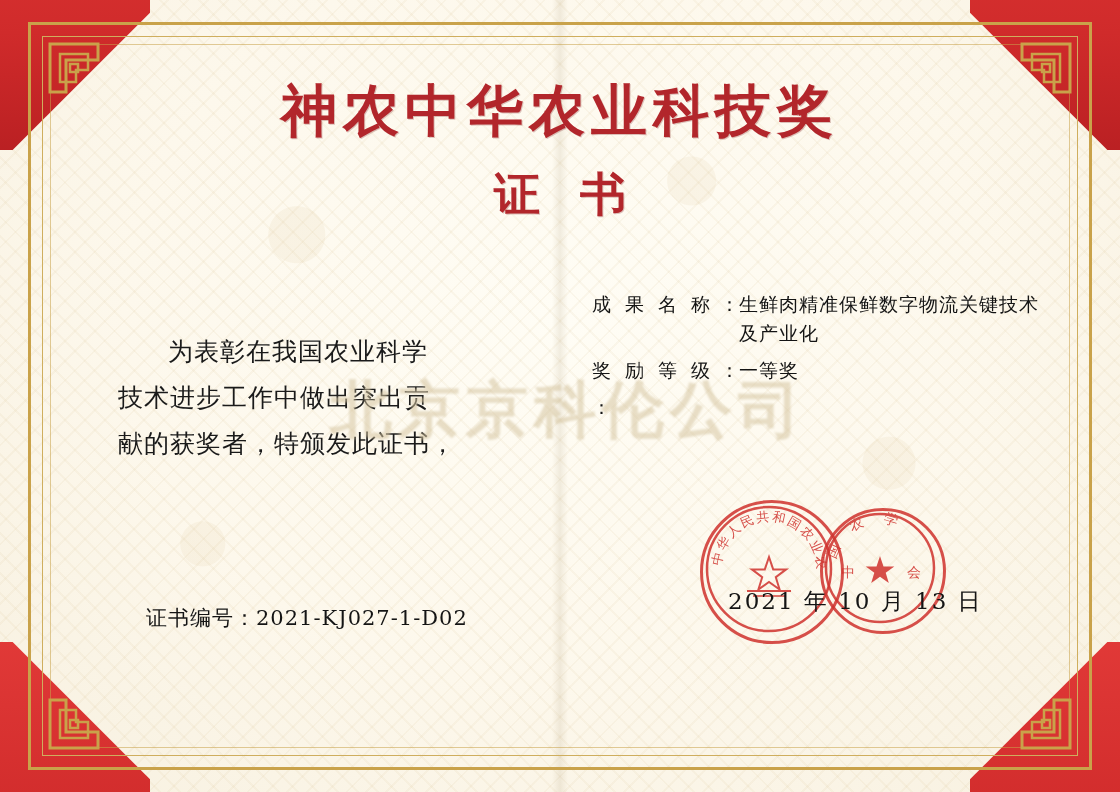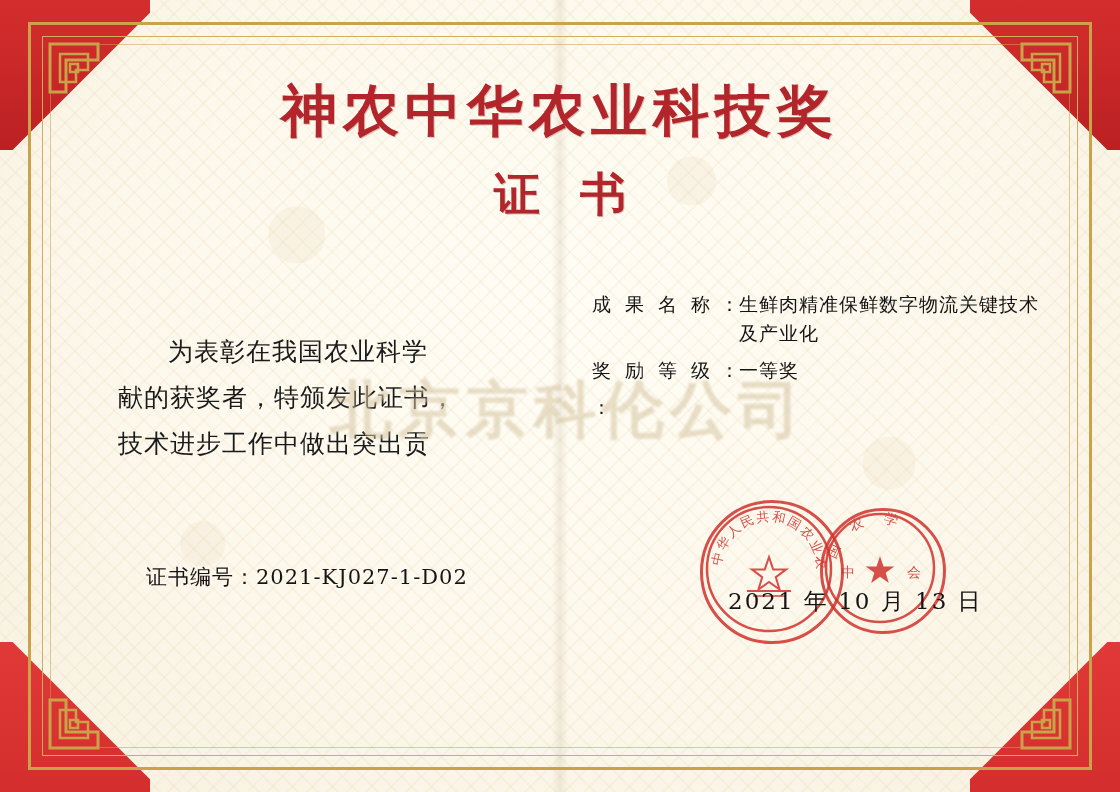--- a/index.html
+++ b/index.html
@@ -158,21 +158,21 @@
     flex: 0 0 12px;
   }
   .field-value {
     flex: 1 1 auto;
     letter-spacing: 1px;
   }
 
   .cert-no {
     position: absolute;
     left: 146px;
-    top: 563px;
+    top: 604px;
     font-family: "DejaVu Serif", "Liberation Serif", serif;
     font-size: 21px;
     color: #141414;
     letter-spacing: 1px;
   }
 
   .date-line {
     position: absolute;
     left: 728px;
     top: 586px;
@@ -280,22 +280,22 @@
     </svg>
   </div>
 
   <div class="title-block">
     <div class="main-title">神农中华农业科技奖</div>
     <div class="sub-title">证书</div>
   </div>
 
   <div class="body-left">
     <div class="p1">为表彰在我国农业科学</div>
+    <div>技术进步工作中做出突出贡</div>
     <div>献的获奖者，特颁发此证书，</div>
-    <div>技术进步工作中做出突出贡</div>
   </div>
 
   <div class="fields">
     <div class="field-row">
       <span class="field-label">成 果 名 称</span>
       <span class="field-colon">：</span>
       <span class="field-value">生鲜肉精准保鲜数字物流关键技术及产业化</span>
     </div>
     <div class="field-row">
       <span class="field-label">奖 励 等 级</span>

